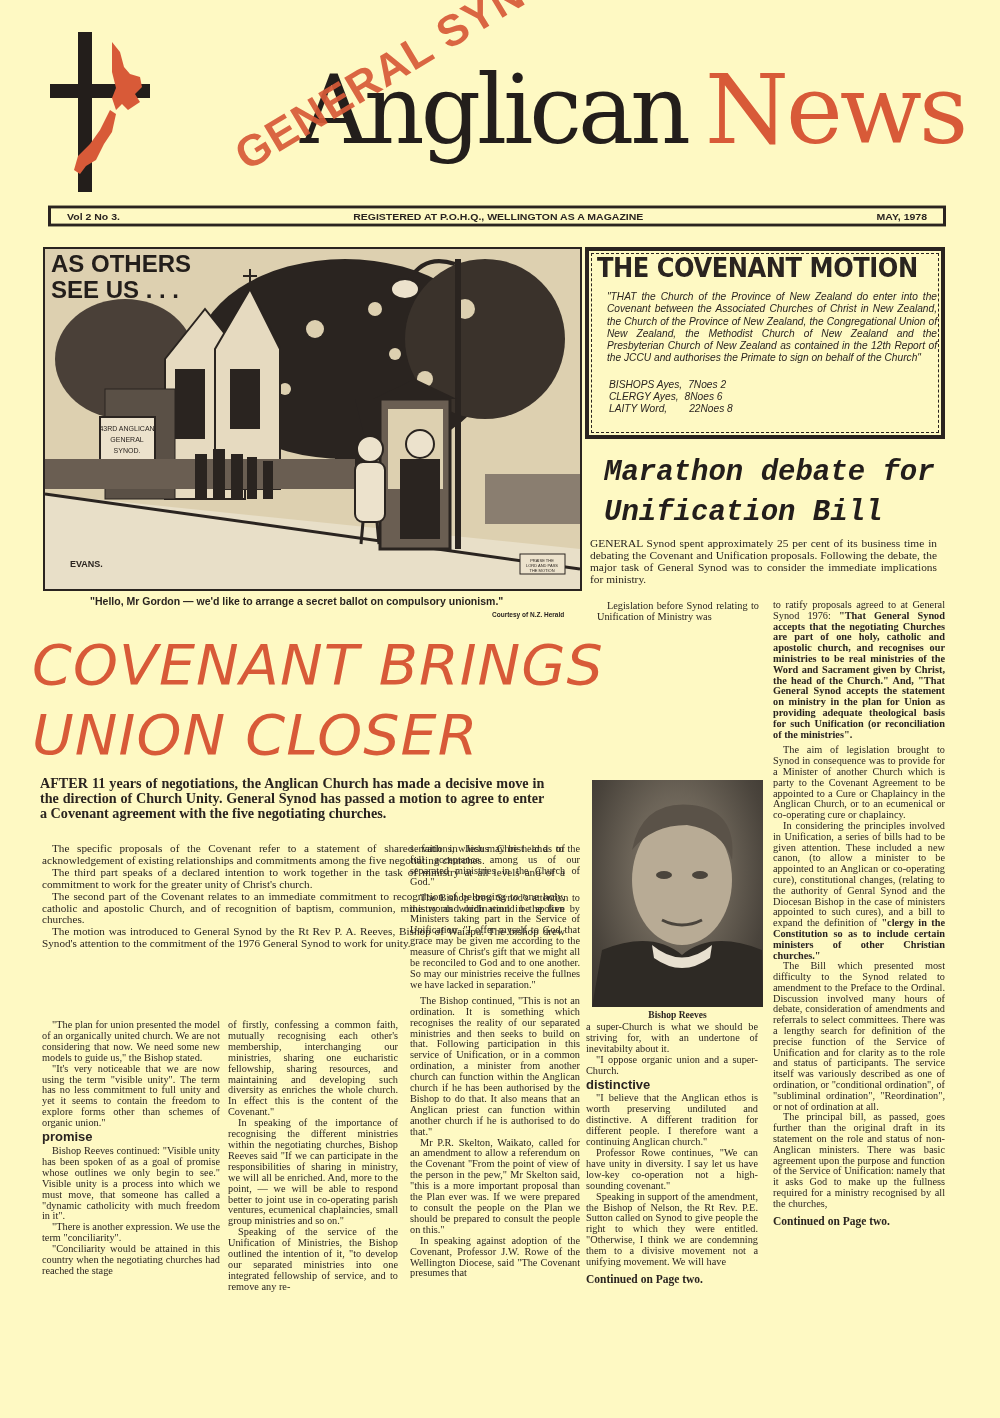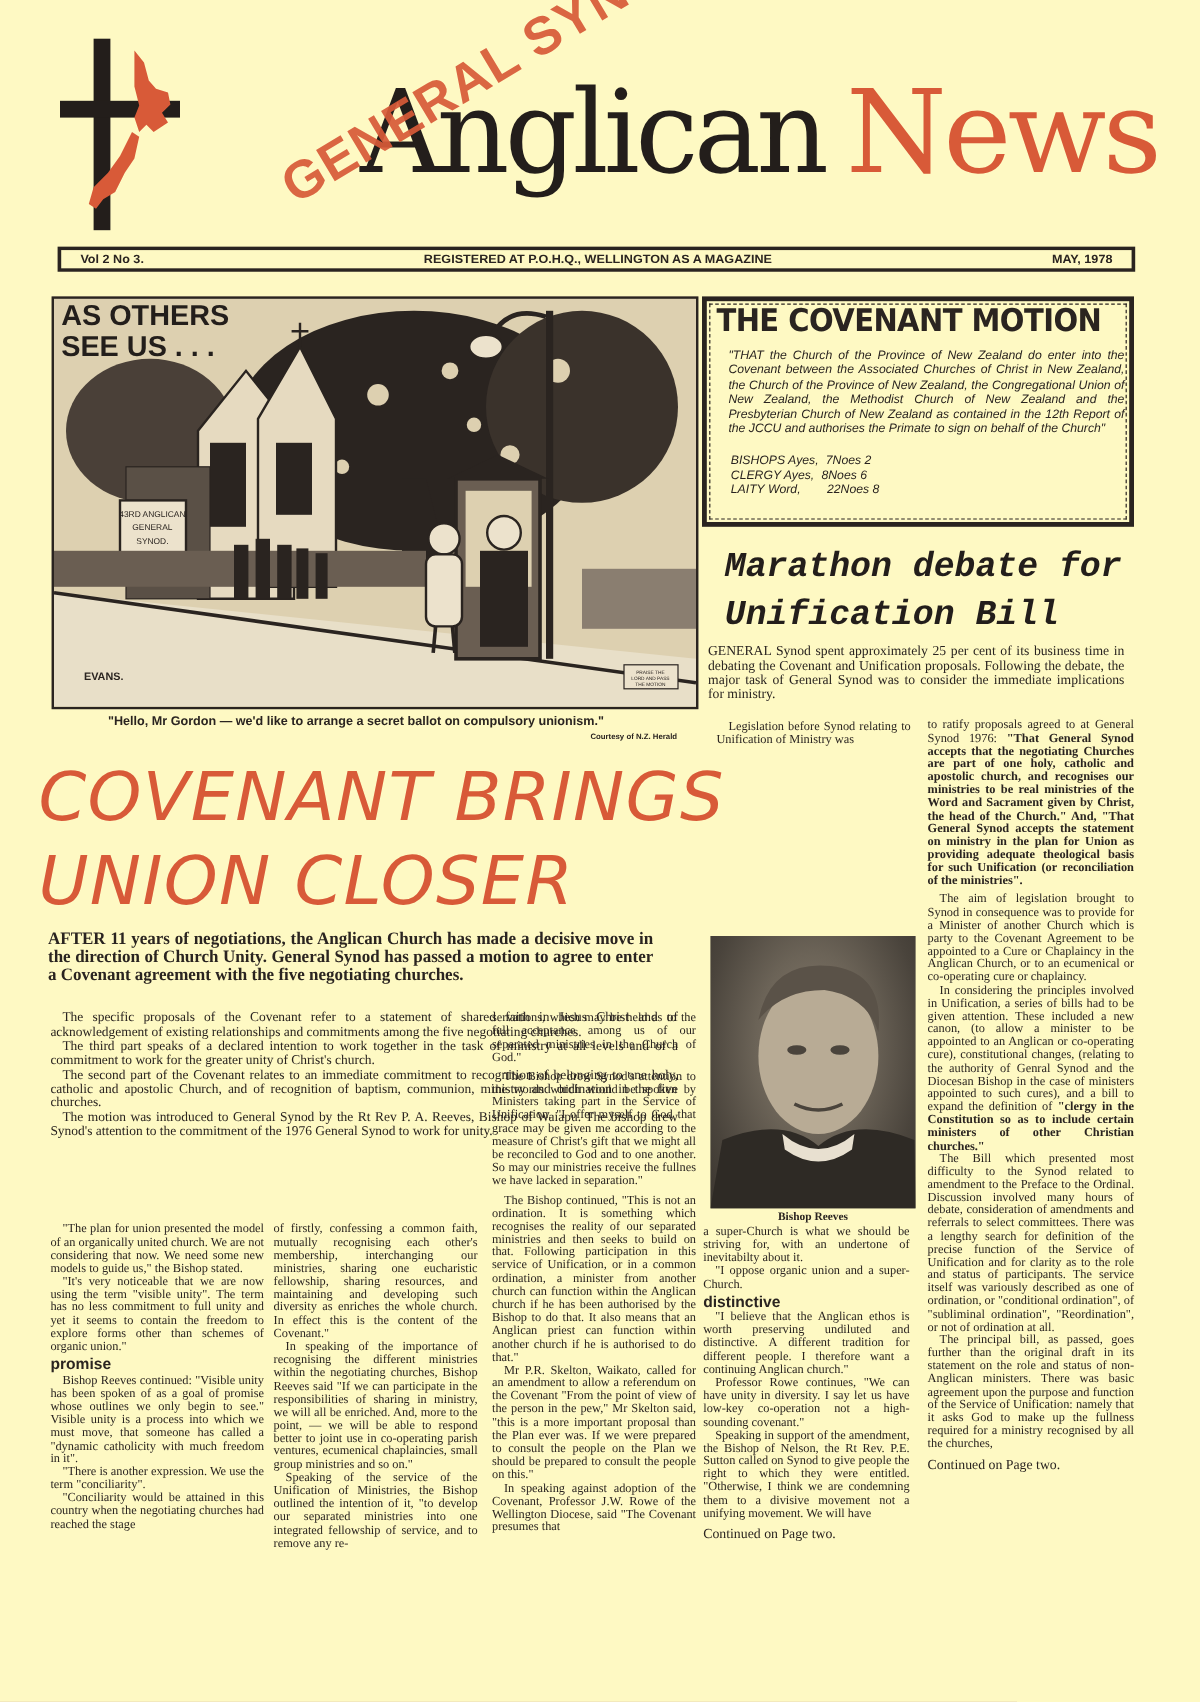--- a/index.html
+++ b/index.html
@@ -96,21 +96,21 @@
     }
     .photo {
       left: 592px; top: 780px; width: 171px; height: 227px;
       background: radial-gradient(ellipse at 50% 40%, #8a7f70 0%, #6b6357 40%, #4a443c 75%, #3a352f 100%);
       overflow: hidden;
     }
     .photo-caption {
       left: 592px; top: 1010px; width: 171px; text-align: center;
       font-family: Liberation Serif, serif; font-weight: bold; font-size: 9.5px;
     }
-    .continued { font-weight: normal; font-size: 11.5px; }
+    .continued { font-weight: bold; font-size: 11.5px; }
   </style>
 </head>
 <body>
 
 <div class="page">
 
   <svg class="abs logo" viewBox="0 0 100 160">
     <rect x="28" y="0" width="14" height="160" fill="#231e1b"></rect>
     <rect x="0" y="52" width="110" height="14" fill="#231e1b"></rect>
     <path d="M62 10 L70 20 L74 35 L80 42 L90 45 L92 55 L85 62 L90 70 L78 78 L72 72 L66 78 L62 66 L66 56 L62 40 Z" fill="#d85a38"></path>

